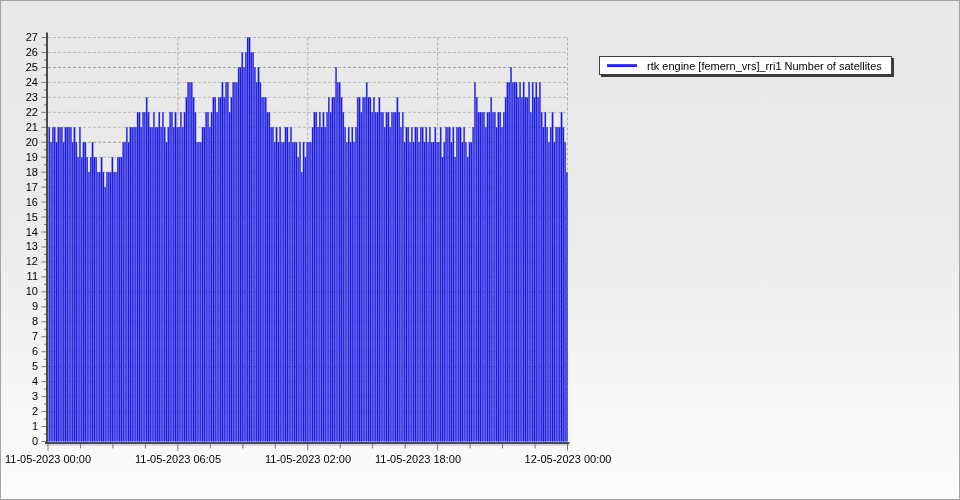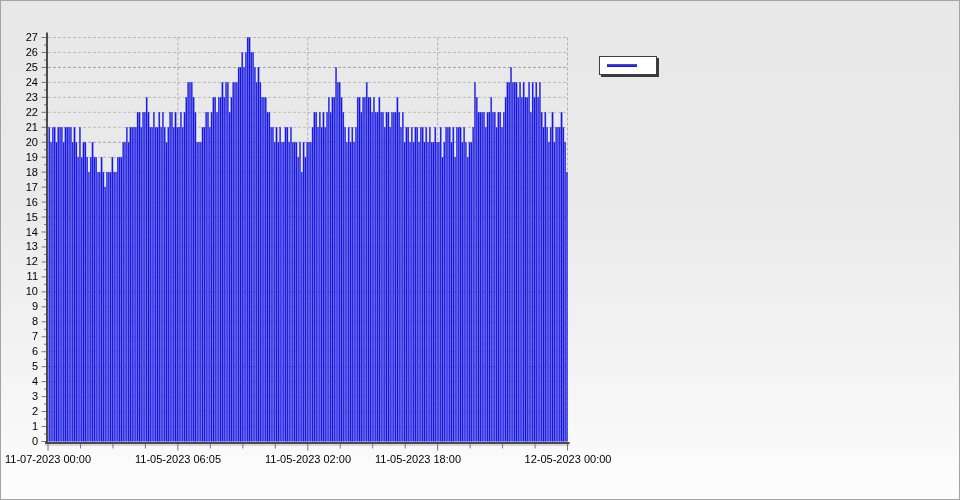--- a/index.html
+++ b/index.html
@@ -465,24 +465,25 @@
         <text x="37" y="129.77777777777777" text-anchor="end" font-size="11" fill="#000000" font-family="Liberation Sans, sans-serif">21</text>
         <text x="37" y="114.81481481481484" text-anchor="end" font-size="11" fill="#000000" font-family="Liberation Sans, sans-serif">22</text>
         <text x="37" y="99.85185185185185" text-anchor="end" font-size="11" fill="#000000" font-family="Liberation Sans, sans-serif">23</text>
         <text x="37" y="84.88888888888891" text-anchor="end" font-size="11" fill="#000000" font-family="Liberation Sans, sans-serif">24</text>
         <text x="37" y="69.92592592592592" text-anchor="end" font-size="11" fill="#000000" font-family="Liberation Sans, sans-serif">25</text>
         <text x="37" y="54.96296296296299" text-anchor="end" font-size="11" fill="#000000" font-family="Liberation Sans, sans-serif">26</text>
         <text x="37" y="40" text-anchor="end" font-size="11" fill="#000000" font-family="Liberation Sans, sans-serif">27</text>
       </g>
     </svg>
 
-  <div class="xtick" style="left:47px">11-07-2023 00:00</div>
+  <div class="xtick" style="left:47px">11-05-2023 00:00</div>
   <div class="xtick" style="left:177px">11-05-2023 06:05</div>
   <div class="xtick" style="left:307px">11-05-2023 02:00</div>
   <div class="xtick" style="left:417px">11-05-2023 18:00</div>
   <div class="xtick" style="left:567px">12-05-2023 00:00</div>
 
 
   <div class="legend">
     <span class="swatch"></span>
+    <span class="label">rtk engine [femern_vrs]_rri1 Number of satellites</span>
   </div>
 
 </div>
 
 </body></html>

